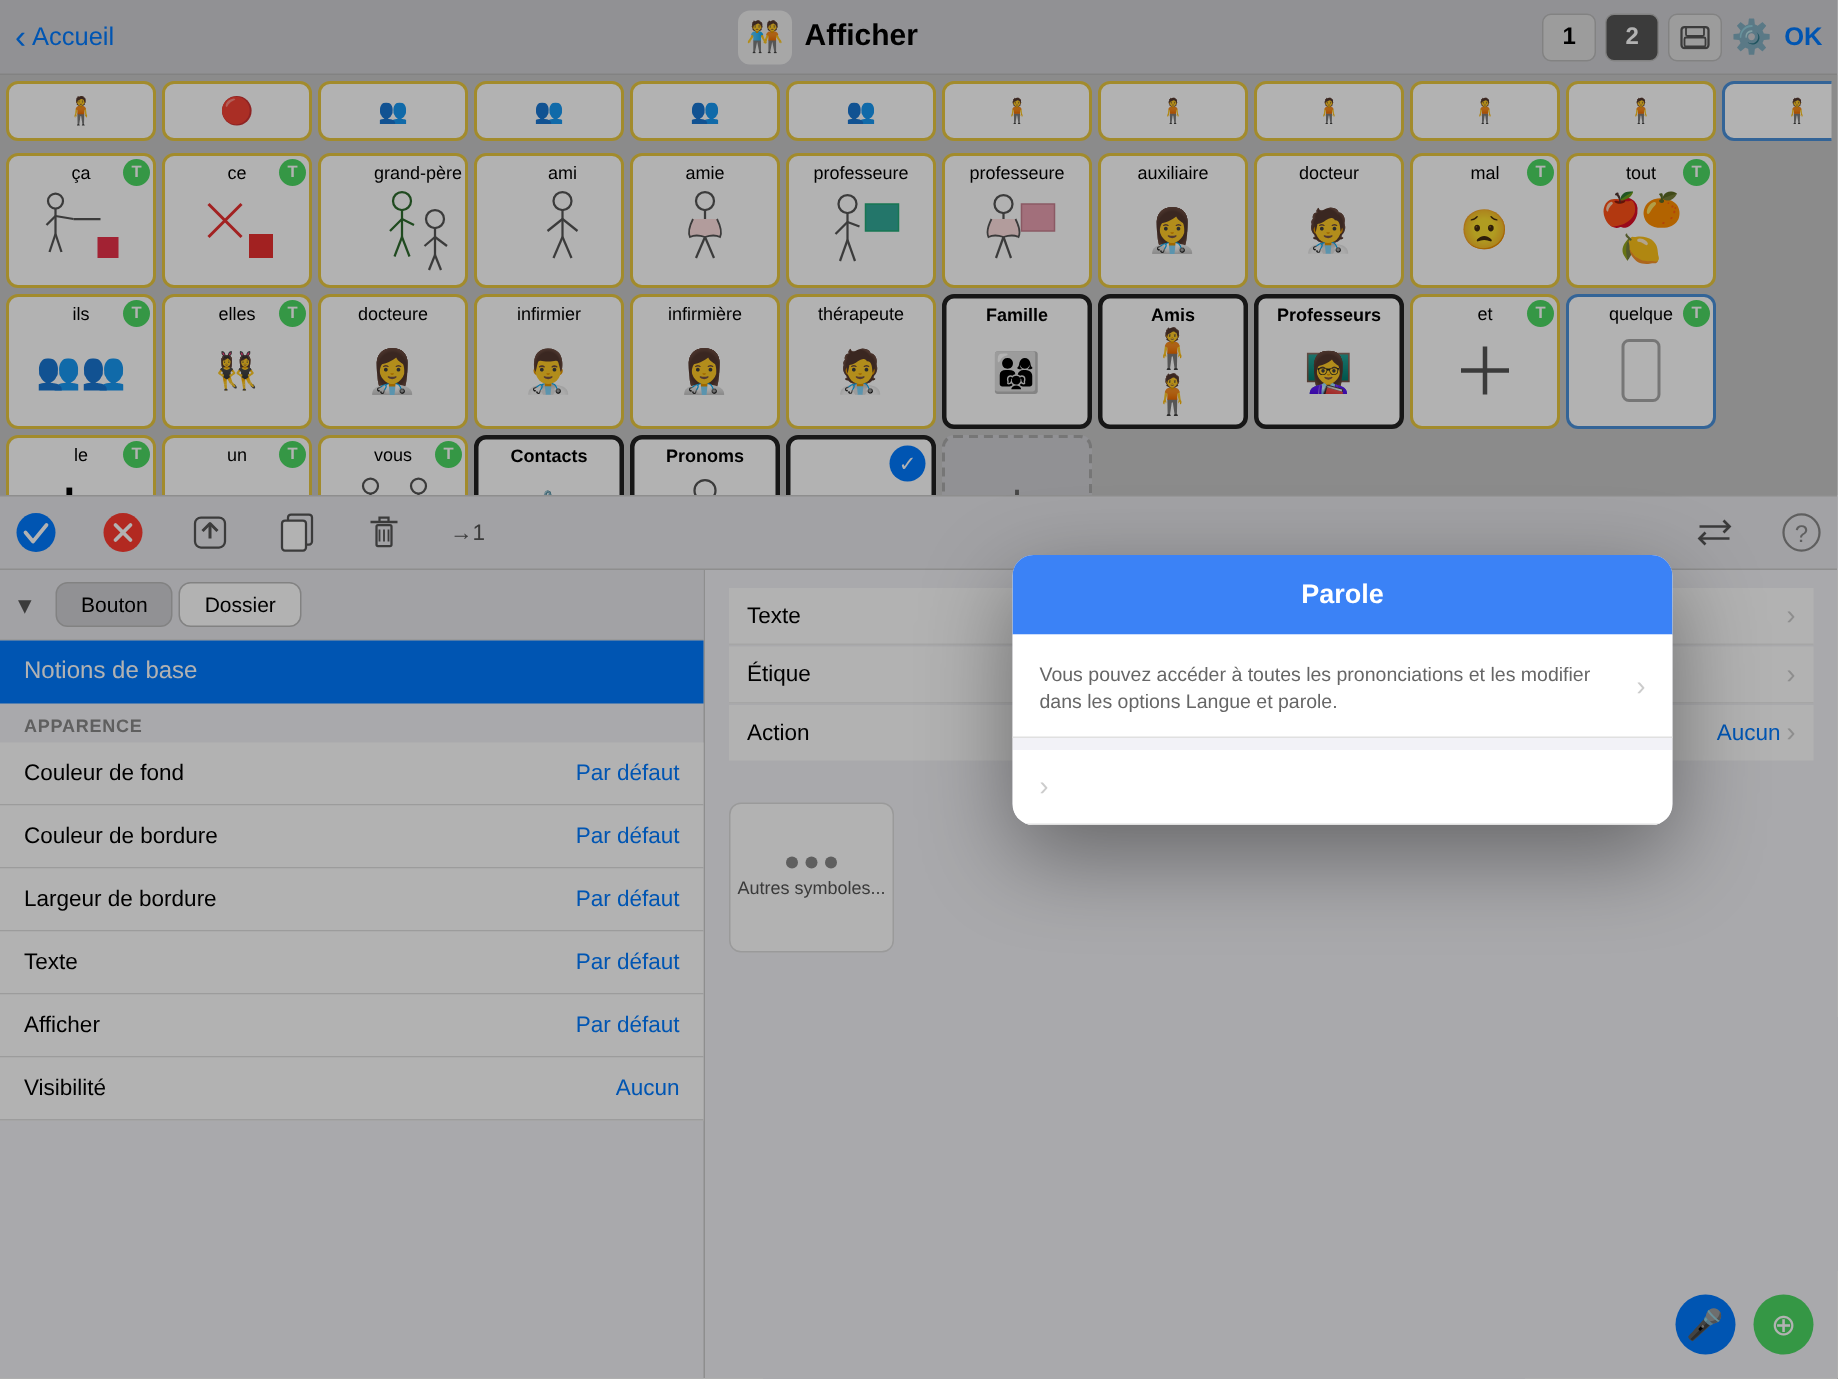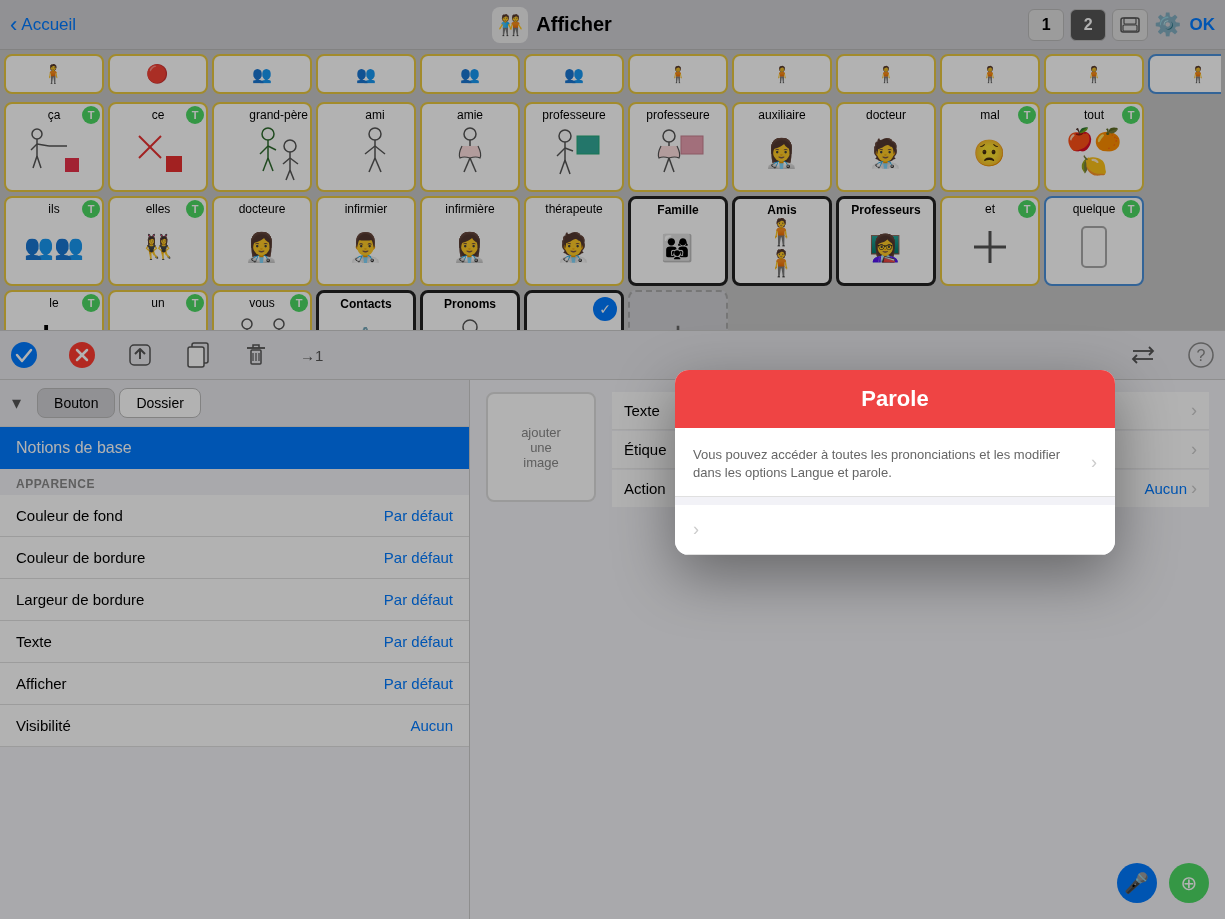--- a/index.html
+++ b/index.html
@@ -125,22 +125,22 @@
     .modal-overlay {
       position: absolute; top: 0; left: 0; right: 0; bottom: 0;
       background: rgba(0,0,0,0.3); z-index: 100;
       display: flex; align-items: center; justify-content: center;
     }
     .modal {
       background: #f2f2f7; border-radius: 14px; width: 440px;
       overflow: hidden; box-shadow: 0 20px 60px rgba(0,0,0,0.4);
     }
     .modal-title {
-      background: #ef4444; color: #fff; text-align: center;
-      padding: 16px; font-size: 22px; font-weight: 600;
+      background: #3b82f6; color: #fff; text-align: center;
+      padding: 16px; font-size: 18px; font-weight: 600;
     }
     .modal-item {
       background: #fff; padding: 14px 18px;
       border-bottom: 1px solid #e0e0e0;
       display: flex; align-items: center; justify-content: space-between;
       cursor: pointer;
     }
     .modal-item-label { font-size: 15px; color: #000; font-weight: 500; }
     .modal-item-chevron { color: #ccc; font-size: 18px; }
     .modal-item-desc { font-size: 13px; color: #666; margin-top: 4px; line-height: 1.4; }
@@ -599,45 +599,51 @@
     </div>
     <div class="settings-row">
       <span class="settings-row-label">Visibilité</span>
       <span class="settings-row-value">Aucun</span>
     </div>
   </div>
 
   <div class="right-panel">
     <div style="display:flex; gap:16px; margin-bottom:12px;">
 
-      <div class="image-placeholder">
-        <span style="white-space:pre-line; text-align:center; font-size:13px; color:#888;">ajouter
-une
-image</span>
-      </div>
 
       <div style="flex:1; display:flex; flex-direction:column; gap:1px;">
         <div style="background:#fff; padding:8px 12px; border-bottom:1px solid #eee; display:flex; justify-content:space-between; align-items:center;">
           <span style="font-size:15px;">Texte</span>
           <span style="color:#ccc; font-size:18px;">›</span>
         </div>
         <div style="background:#fff; padding:8px 12px; border-bottom:1px solid #eee; display:flex; justify-content:space-between; align-items:center;">
           <span style="font-size:15px;">Étique</span>
           <span style="color:#ccc; font-size:18px;">›</span>
         </div>
         <div style="background:#fff; padding:8px 12px; display:flex; justify-content:space-between; align-items:center;">
           <span style="font-size:15px;">Action</span>
           <div style="display:flex; align-items:center; gap:4px;">
             <span style="color:#007aff; font-size:15px;">Aucun</span>
             <span style="color:#ccc; font-size:18px;">›</span>
           </div>
         </div>
       </div>
     </div>
 
+    <div style="margin-top:8px;">
+      <div class="other-symbols">
+        <div class="dots-row">
+          <div class="dot"></div>
+            <div class="dot"></div>
+            <div class="dot"></div>
+        </div>
+        <span style="font-size:12px; color:#555; text-align:center;">Autres
+symboles...</span>
+      </div>
+    </div>
 
     <div class="bottom-right-icons">
       <div class="circle-icon blue-fill">🎤</div>
       <div class="circle-icon green-fill" style="font-size:20px;">⊕</div>
     </div>
   </div>
 </div>
 
 <div class="modal-overlay">
   <div class="modal" style="position:absolute; right:110px; top:370px;">

